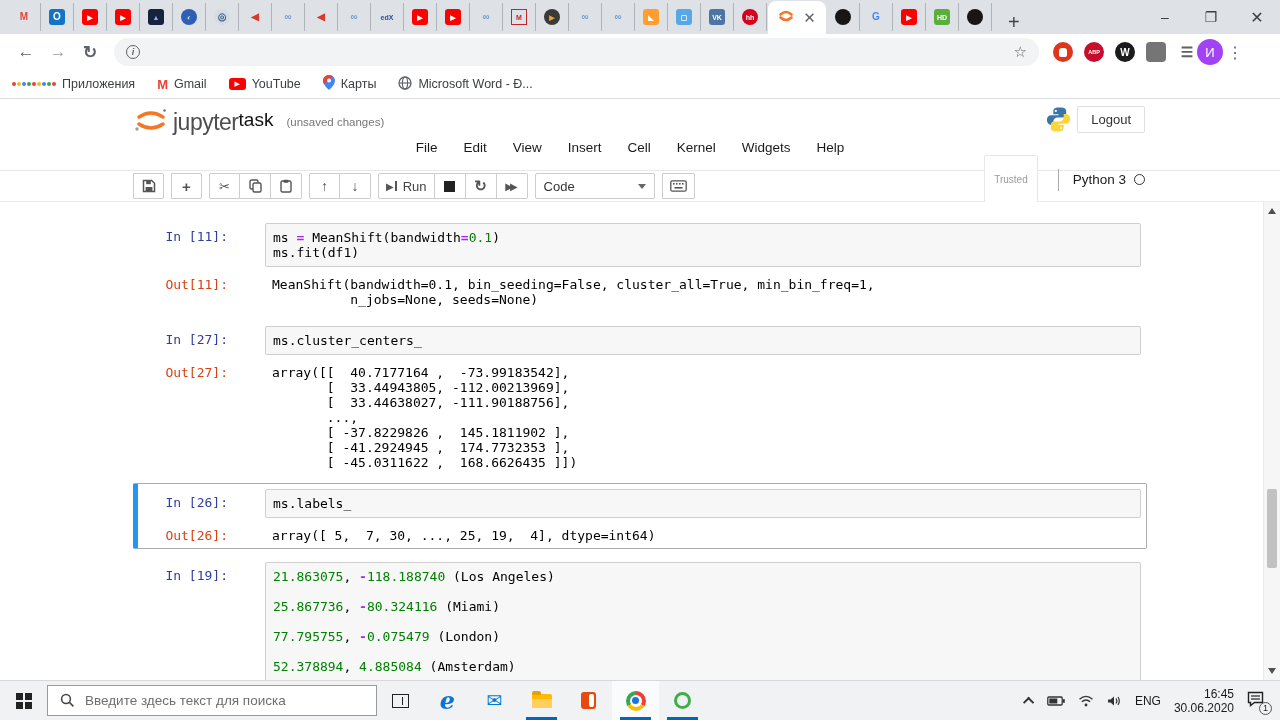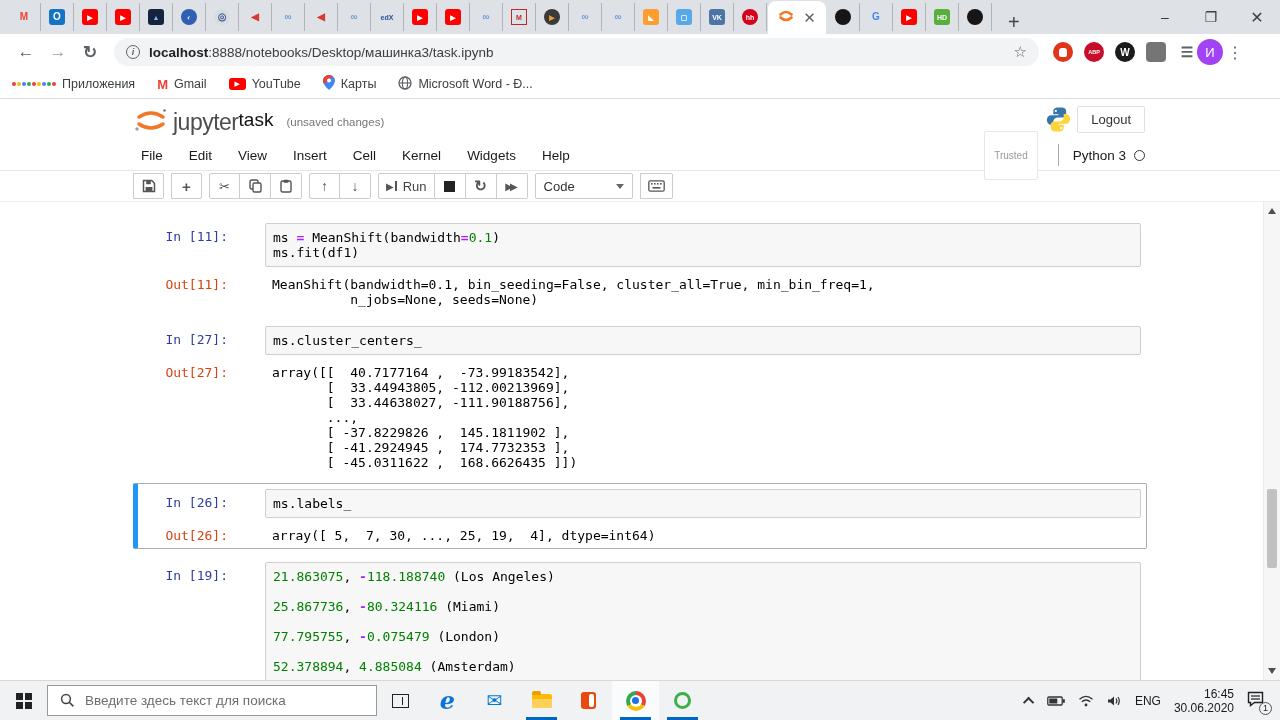--- a/index.html
+++ b/index.html
@@ -45,41 +45,41 @@
 
   
   .jp-header { height:41px; display:flex; align-items:center; padding:0 135px 0 133px; background:#fff; }
   .jp-logo { display:flex; align-items:flex-end; cursor:pointer; }
   .jp-word { font-size:23px; color:#4e4e4e; letter-spacing:-.5px; margin-left:4px; position:relative; top:2px; }
   .jp-title { font-size:19px; color:#111; cursor:pointer; }
   .jp-status { font-size:11.5px; color:#777; margin-left:13px; position:relative; top:2px; }
   .jp-right { margin-left:auto; display:flex; align-items:center; gap:5px; }
   .logout-btn { font-size:13px; color:#333; background:#fff; border:1px solid #e0e0e0; border-radius:2px; padding:5px 13px; cursor:pointer; }
 
-  .jp-menubar { height:31px; display:flex; align-items:center; padding:0 135px 0 141px; border-bottom:1px solid #e7e7e7; background:#fff; }
+  .jp-menubar { height:31px; display:flex; align-items:center; padding:0 135px 0 141px; border-bottom:1px solid #e7e7e7; background:#fff;flex-direction:column; }
   .menu-item { font-size:13.5px; color:#1a1a1a; margin-right:26px; cursor:pointer; }
   .menubar-right { margin-left:auto; display:flex; align-items:center; }
   .trusted-btn { font-size:10px; color:#999; border:1px solid #e7e7e7; border-radius:2px; padding:18px 9px; background:#fff; }
   .kernel-sep { width:1px; height:22px; background:#aaa; margin:0 14px 0 20px; }
   .kernel-name { font-size:13.5px; color:#1a1a1a; }
   .kernel-ind { width:11px; height:11px; border:1.6px solid #333; border-radius:50%; margin-left:8px; }
 
   .jp-toolbar { height:31px; display:flex; align-items:center; padding-left:133px; background:#fff; border-bottom:1px solid #ededed; }
   .tb-group { display:flex; margin-right:7px; }
   .tb-btn { min-width:31px; height:26px; background:#fff; border:1px solid #ccc; display:flex; align-items:center; justify-content:center; color:#555; cursor:pointer; padding:0 7px; }
   .tb-btn + .tb-btn { border-left:none; }
   .tb-group .tb-btn:first-child { border-radius:2px 0 0 2px; }
   .tb-group .tb-btn:last-child { border-radius:0 2px 2px 0; }
   .tb-txt15 { font-size:15px; font-weight:bold; }
   .run-play { font-size:10px; }
   .run-bar { width:2px; height:10px; background:#555; margin:0 6px 0 1px; }
   .run-lab { font-size:13px; color:#444; }
   .stop-sq { width:11px; height:11px; background:#222; }
   .ff { font-size:10px; letter-spacing:-3px; padding-right:3px; }
-  .celltype-select { width:98px; height:26px; border:1px solid #ccc; border-radius:2px; display:flex; align-items:center; padding:0 8px; font-size:13px; color:#333; margin-right:7px; cursor:pointer; background:#fff; }
+  .celltype-select { width:120px; height:26px; border:1px solid #ccc; border-radius:2px; display:flex; align-items:center; padding:0 8px; font-size:13px; color:#333; margin-right:7px; cursor:pointer; background:#fff; }
   .caret-down { margin-left:auto; width:0; height:0; border-left:4px solid transparent; border-right:4px solid transparent; border-top:5px solid #666; }
 
   
   .content { position:relative; height:478px; background:#fff; overflow:hidden; }
   #notebook { width:1014px; margin:0 auto; padding-top:15px; }
   .cell { display:block; padding:5px; border:1px solid transparent; border-left:5px solid transparent; margin-bottom:7px; }
   .cell.selected { border-color:#ababab; border-left:5px solid #2196f3; border-radius:2px; background:#fff; }
   .crow { display:flex;gap:28px; }
   .prompt { flex:0 0 94px; text-align:right; padding-right:9px; font-family:"DejaVu Sans Mono", monospace; font-size:13px; white-space:nowrap; }
   .prompt.in { color:#303F9F; padding-top:6px; }
@@ -238,21 +238,20 @@
       <span class="win-btn" style="font-size:16px;">✕</span>
     </div>
   </div>
 
   <div class="omnirow">
     <span class="nav-ic">←</span>
     <span class="nav-ic dim">→</span>
     <span class="nav-ic" style="font-weight:bold;">↻</span>
     <div class="omnibox">
       <span class="info-ic">i</span>
-      <span class="url"><b>localhost</b><span class="path">:8888/notebooks/Desktop/машинка3/task.ipynb</span></span>
       <span class="star">☆</span>
     </div>
     <div class="ext-row" id="ext-row">
         <span class="ext-ic" style="background: rgb(224, 53, 27); font-size: 10px;">
           <i style="width: 8px; height: 9px; background: rgb(255, 255, 255); border-radius: 3px 3px 2px 2px;"></i>
         </span>
         <span class="ext-ic" style="background: rgb(199, 13, 44); font-size: 5.5px;">ABP</span>
         <span class="ext-ic" style="background: rgb(27, 27, 27); font-size: 10px;">W</span>
         <span class="ext-ic" style="background: rgb(117, 117, 117); font-size: 10px; border-radius: 4px;"></span>
         <span class="ext-ic" style="color: rgb(95, 99, 104); font-size: 14px;">☰</span>

